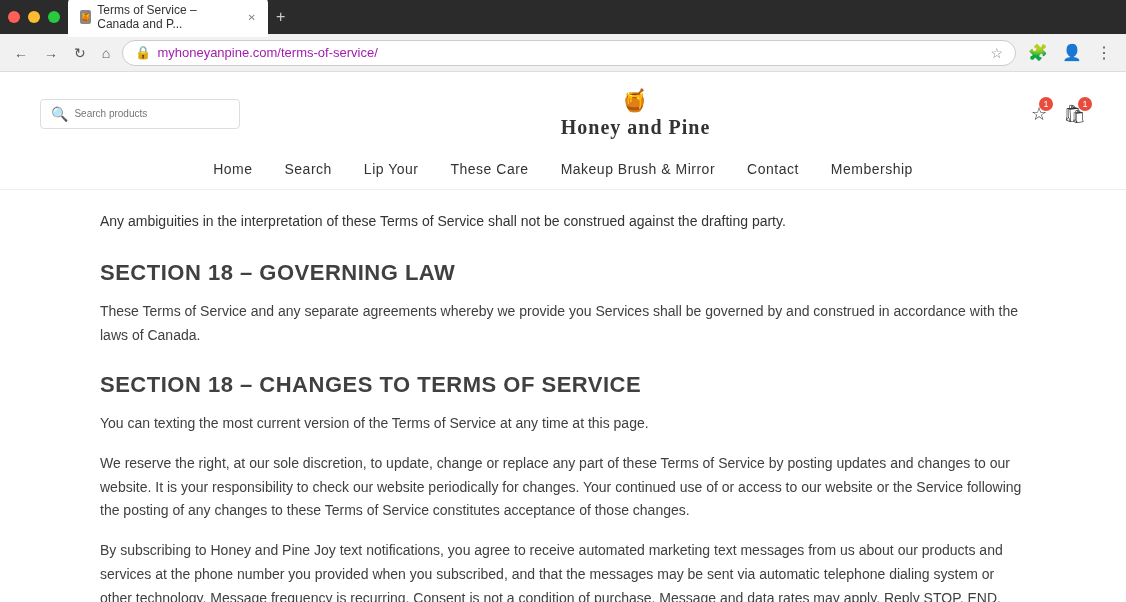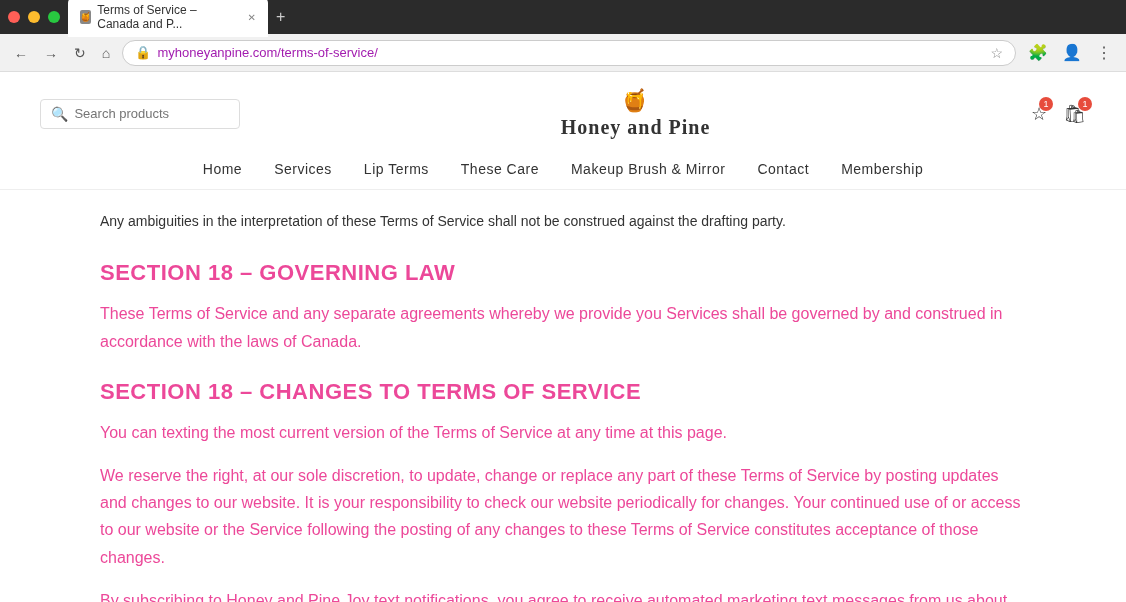--- a/index.html
+++ b/index.html
@@ -127,21 +127,21 @@
       align-items: center;
       border: 1px solid #ddd;
       border-radius: 4px;
       padding: 6px 10px;
       width: 200px;
       gap: 6px;
     }
     .search-bar input {
       border: none;
       outline: none;
-      font-size: 13px;
+      font-size: 10px;
       color: #ef4444;
       width: 100%;
     }
     .search-icon-svg { color: #888; font-size: 14px; }
     .site-logo {
       display: flex;
       flex-direction: column;
       align-items: center;
       font-family: Georgia, serif;
     }
@@ -185,27 +185,27 @@
     }
     .preamble {
       font-size: 14px;
       color: #333;
       margin-bottom: 28px;
       line-height: 1.6;
     }
     .section-title {
       font-size: 22px;
       font-weight: bold;
-      color: #ec4899;
+      color: #404040;
       margin: 24px 0 14px;
       letter-spacing: 0.5px;
     }
     .body-text {
-      font-size: 16px;
-      color: #ec4899;
+      font-size: 14px;
+      color: #404040;
       line-height: 1.7;
       margin-bottom: 16px;
     }
   </style>
 </head>
 <body>
 
 <div class="browser-chrome">
   <div class="browser-titlebar">
     <div class="window-controls">
@@ -262,22 +262,22 @@
         </button>
         <button class="header-action-btn">
           🛍
           <span class="badge">1</span>
         </button>
       </div>
     </div>
 
     <nav class="site-nav">
       <a class="nav-item">Home</a>
-      <a class="nav-item">Services</a>
-      <a class="nav-item">Lip Terms</a>
+      <a class="nav-item">Search</a>
+      <a class="nav-item">Lip Your</a>
       <a class="nav-item">These Care</a>
       <a class="nav-item">Makeup Brush &amp; Mirror</a>
       <a class="nav-item">Contact</a>
       <a class="nav-item">Membership</a>
     </nav>
   </div>
 
   <div class="main-content">
     <p class="preamble">Any ambiguities in the interpretation of these Terms of Service shall not be construed against the drafting party.</p>
 

